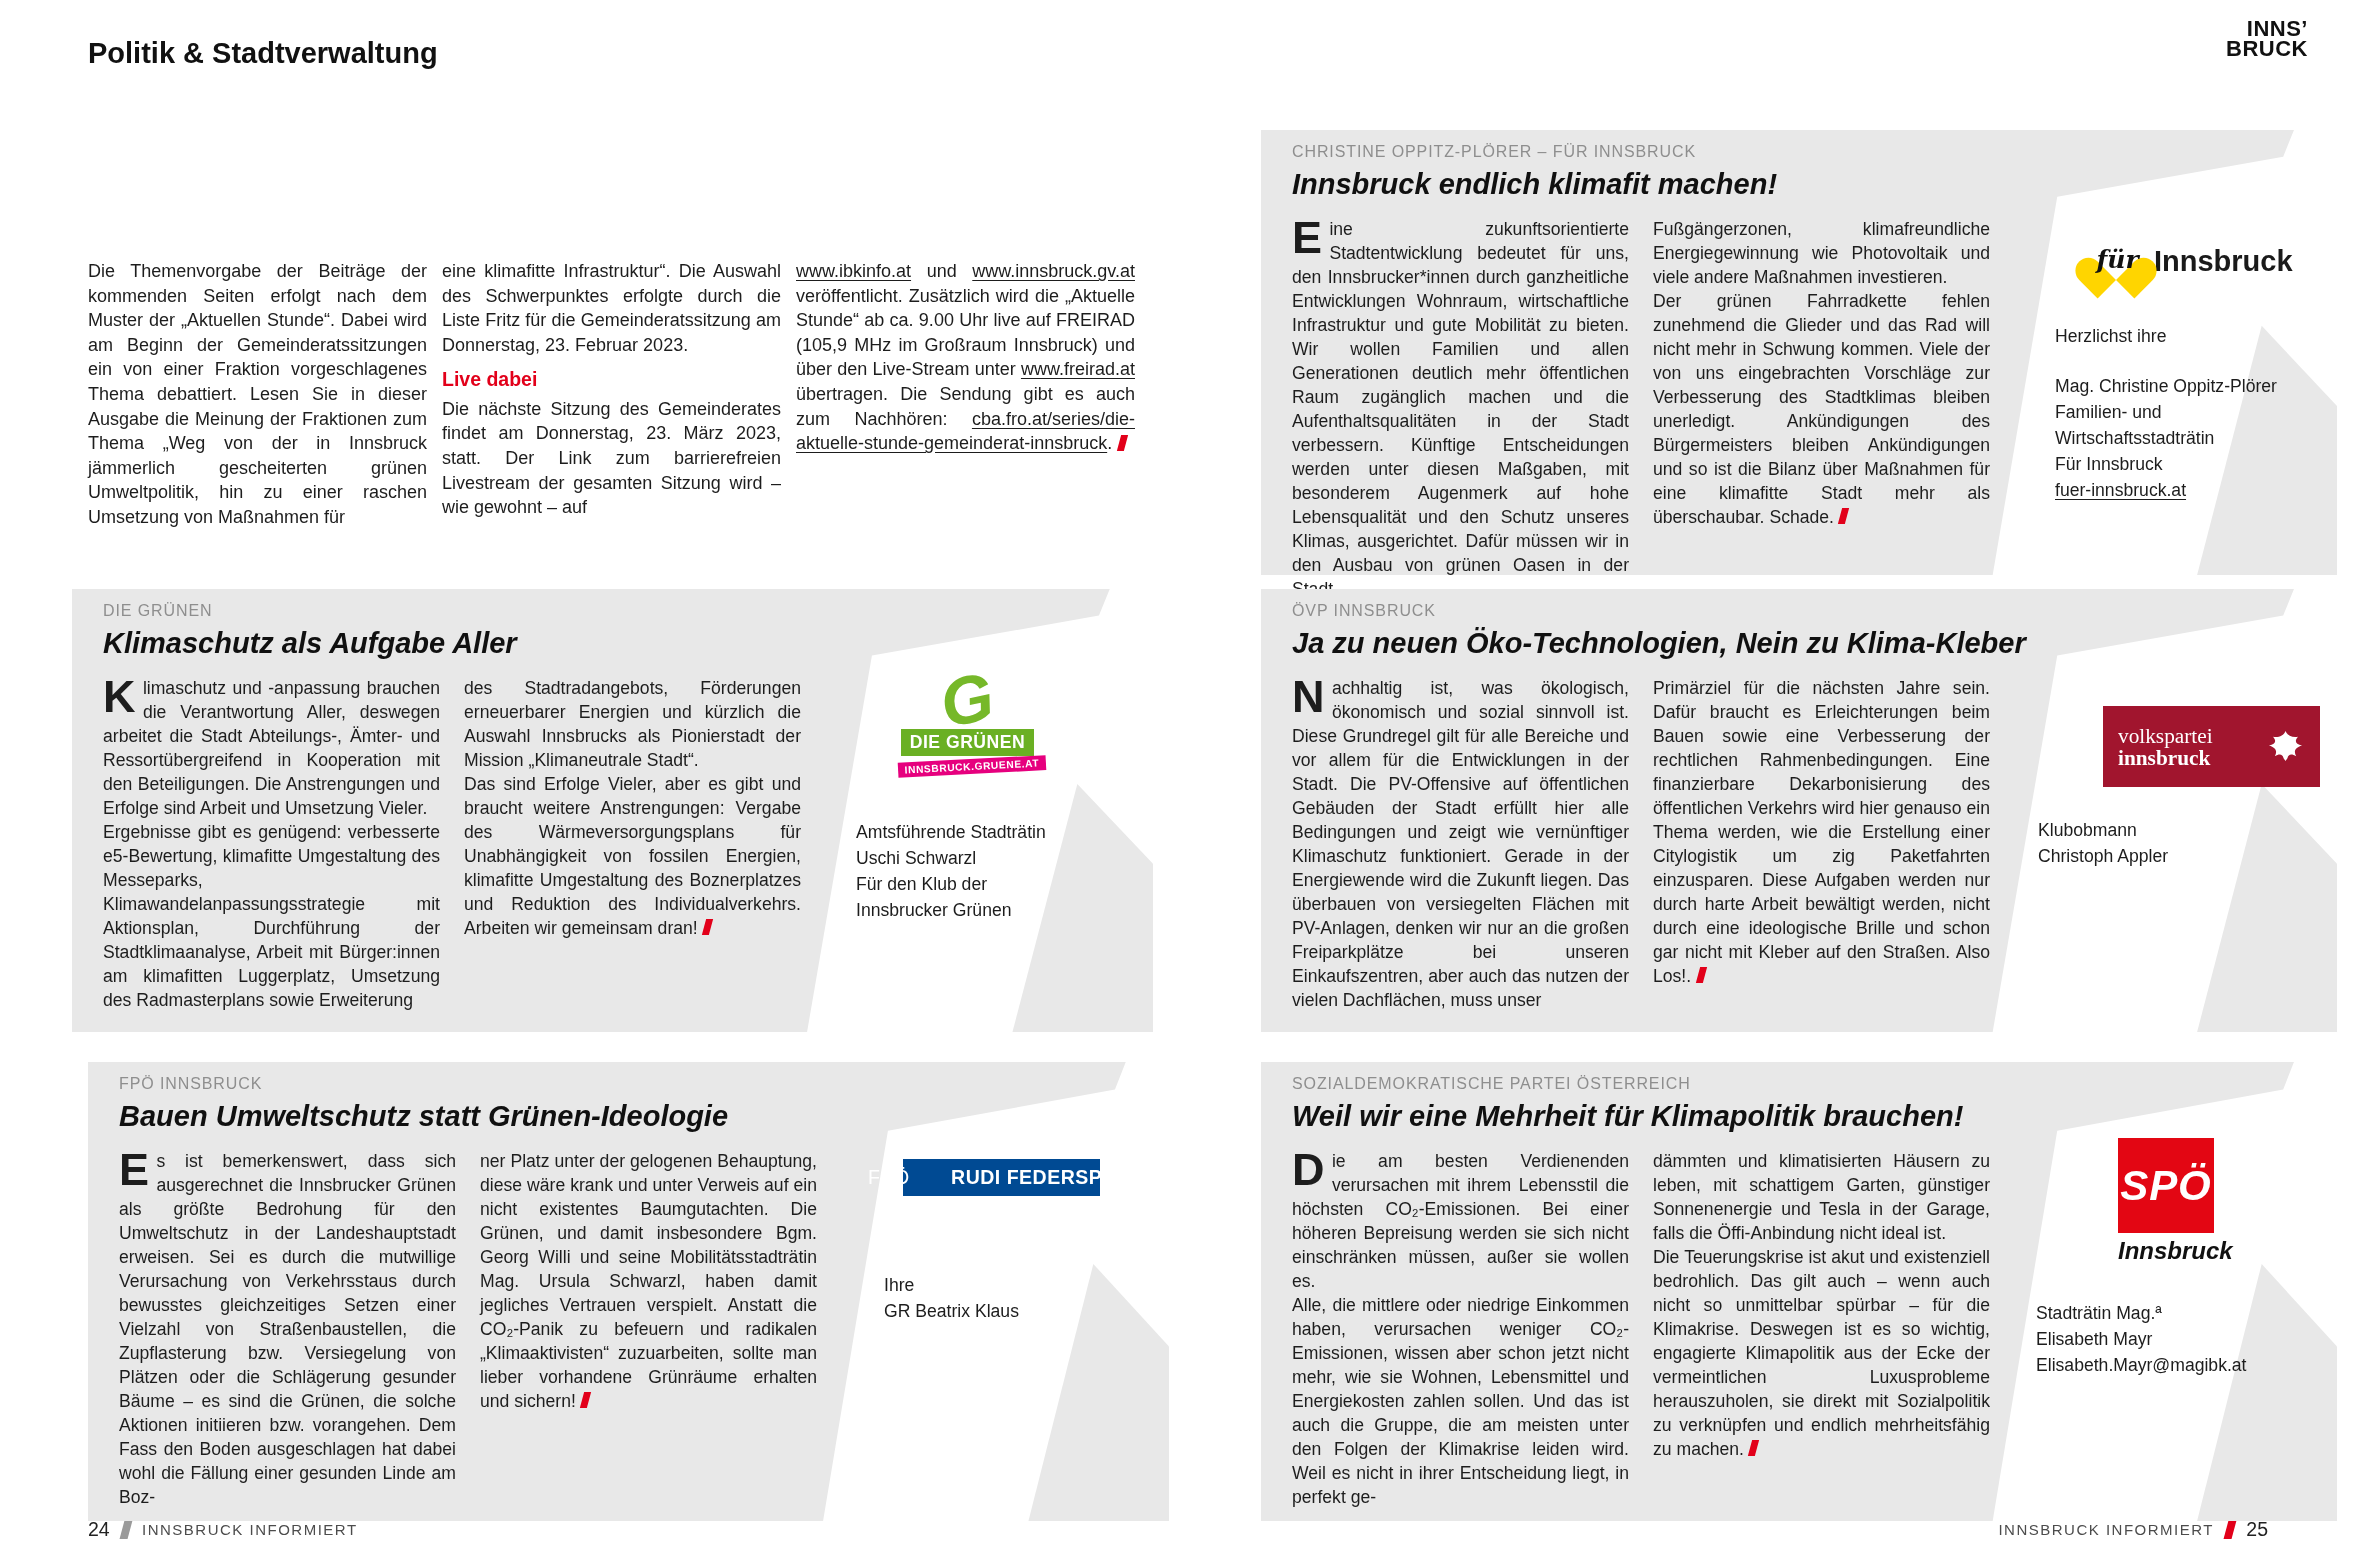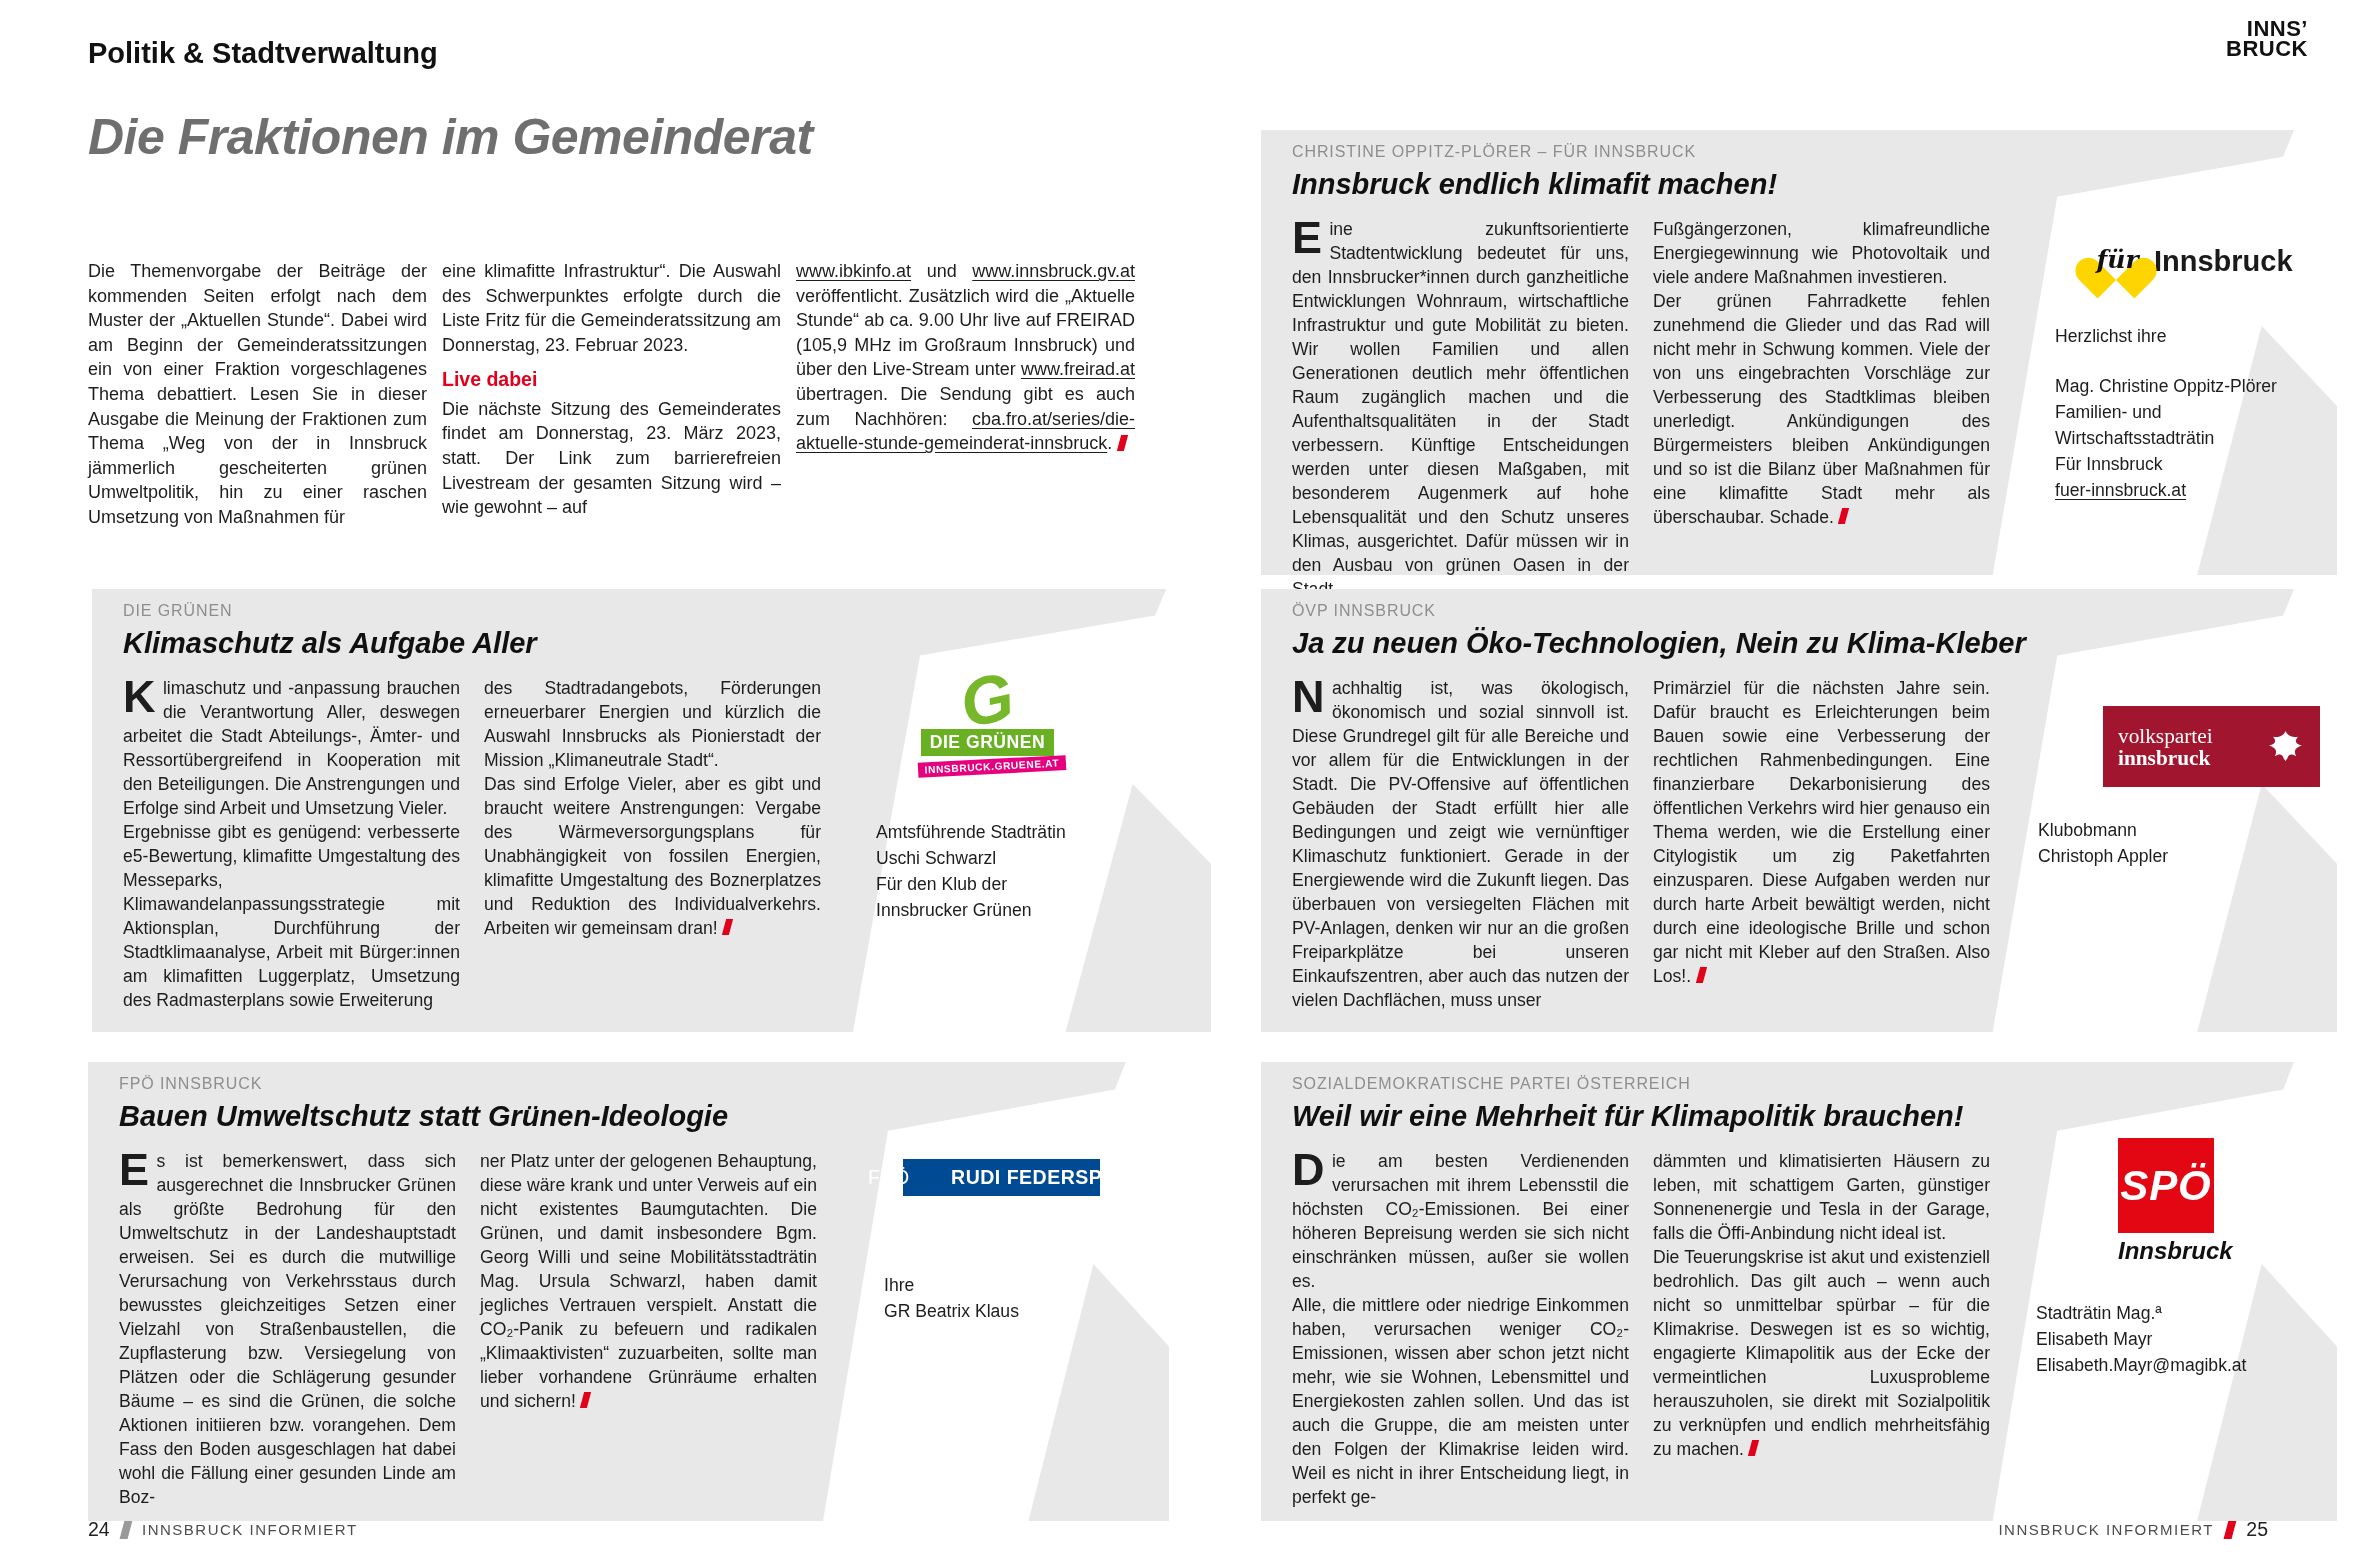--- a/index.html
+++ b/index.html
@@ -91,21 +91,20 @@
 </head>
 <body>
 
 <div id="page">
 
   <div class="sect-header">Politik &amp; Stadtverwaltung</div>
   <div class="brand">
     <div>INNS’</div>
     <div>BRUCK</div>
   </div>
-  <div class="page-title">Die Fraktionen im Gemeinderat</div>
 
   <div class="intro">
     <div class="icol">Die Themenvorgabe der Beiträge der kommenden Seiten erfolgt nach dem Muster der „Aktuellen Stunde“. Dabei wird am Beginn der Gemeinderatssitzungen ein von einer Fraktion vorgeschlagenes Thema debattiert. Lesen Sie in dieser Ausgabe die Meinung der Fraktionen zum Thema „Weg von der in Innsbruck jämmerlich gescheiterten grünen Umweltpolitik, hin zu einer raschen Umsetzung von Maßnahmen für</div>
     <div class="icol"><span>eine klimafitte Infrastruktur“. Die Auswahl des Schwerpunktes erfolgte durch die Liste Fritz für die Gemeinderatssitzung am Donnerstag, 23. Februar 2023.</span><div class="live">Live dabei</div><span>Die nächste Sitzung des Gemeinderates findet am Donnerstag, 23. März 2023, statt. Der Link zum barrierefreien Livestream der gesamten Sitzung wird – wie gewohnt – auf</span></div>
     <div class="icol" style="white-space:normal"><a class="lnk">www.ibkinfo.at</a><span> und </span><a class="lnk">www.innsbruck.gv.at</a><span> veröffentlicht. Zusätzlich wird die „Aktuelle Stunde“ ab ca. 9.00 Uhr live auf FREIRAD (105,9 MHz im Großraum Innsbruck) und über den Live-Stream unter </span><a class="lnk">www.freirad.at</a><span> übertragen. Die Sendung gibt es auch zum Nachhören: </span><a class="lnk">cba.fro.at/series/die-aktuelle-stunde-gemeinderat-innsbruck</a><span>.</span><span class="rs"></span></div>
   </div>
 
   <div class="block" id="b-fuer" style="left:1261px;top:130px;width:1076px;height:445px;">
     <div class="bg-main"></div>
     <div class="bg-sliver"></div>
@@ -130,21 +129,21 @@
         <div class="sig-gap"></div>
         <div>Mag. Christine Oppitz-Plörer</div>
         <div>Familien- und</div>
         <div>Wirtschaftsstadträtin</div>
         <div>Für Innsbruck</div>
         <a class="lnk">fuer-innsbruck.at</a>
       </div>
     </div>
   </div>
 
-  <div class="block" id="b-gruene" style="left:92px;top:589px;width:1081px;height:443px;padding-left:38px;">
+  <div class="block" id="b-gruene" style="left:72px;top:589px;width:1081px;height:443px;">
     <div class="bg-main"></div>
     <div class="bg-sliver"></div>
     <div class="art-inner">
       <div class="kicker">DIE GRÜNEN</div>
       <div class="headline">Klimaschutz als Aufgabe Aller</div>
       <div class="cols">
         <div class="bcol"><span class="dropcap">K</span><span>limaschutz und -anpassung brauchen die Verantwortung Aller, deswegen arbeitet die Stadt Abteilungs-, Ämter- und Ressortübergreifend in Kooperation mit den Beteiligungen. Die Anstrengungen und Erfolge sind Arbeit und Umsetzung Vieler.
 Ergebnisse gibt es genügend: verbesserte e5-Bewertung, klimafitte Umgestaltung des Messeparks, Klimawandelanpassungsstrategie mit Aktionsplan, Durchführung der Stadtklimaanalyse, Arbeit mit Bürger:innen am klimafitten Luggerplatz, Umsetzung des Radmasterplans sowie Erweiterung</span></div>
         <div class="bcol"><span>des Stadtradangebots, Förderungen erneuerbarer Energien und kürzlich die Auswahl Innsbrucks als Pionierstadt der Mission „Klimaneutrale Stadt“.
 Das sind Erfolge Vieler, aber es gibt und braucht weitere Anstrengungen: Vergabe des Wärmeversorgungsplans für Unabhängigkeit von fossilen Energien, klimafitte Umgestaltung des Boznerplatzes und Reduktion des Individualverkehrs. Arbeiten wir gemeinsam dran!</span><span class="rs"></span></div>

